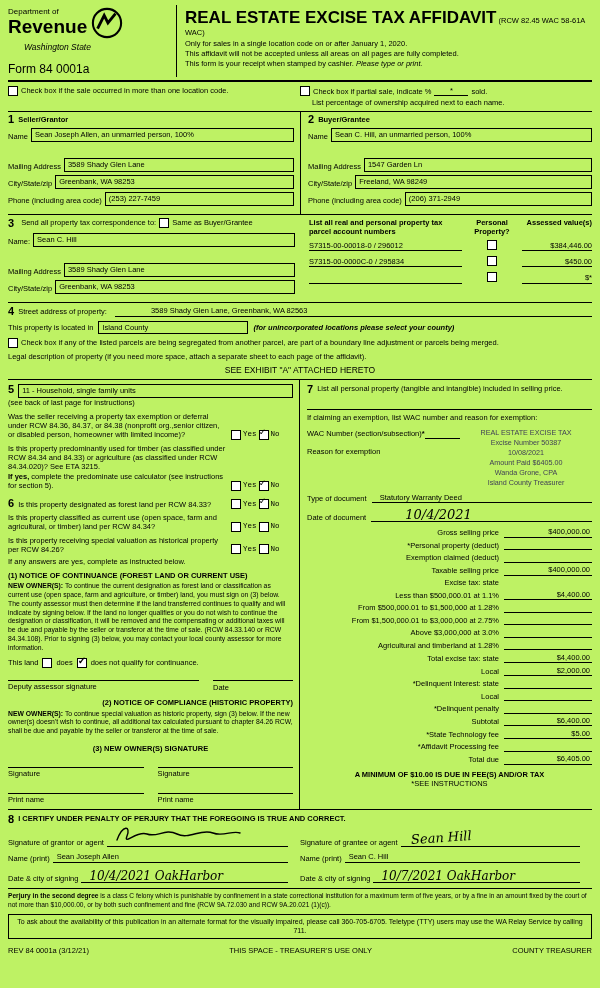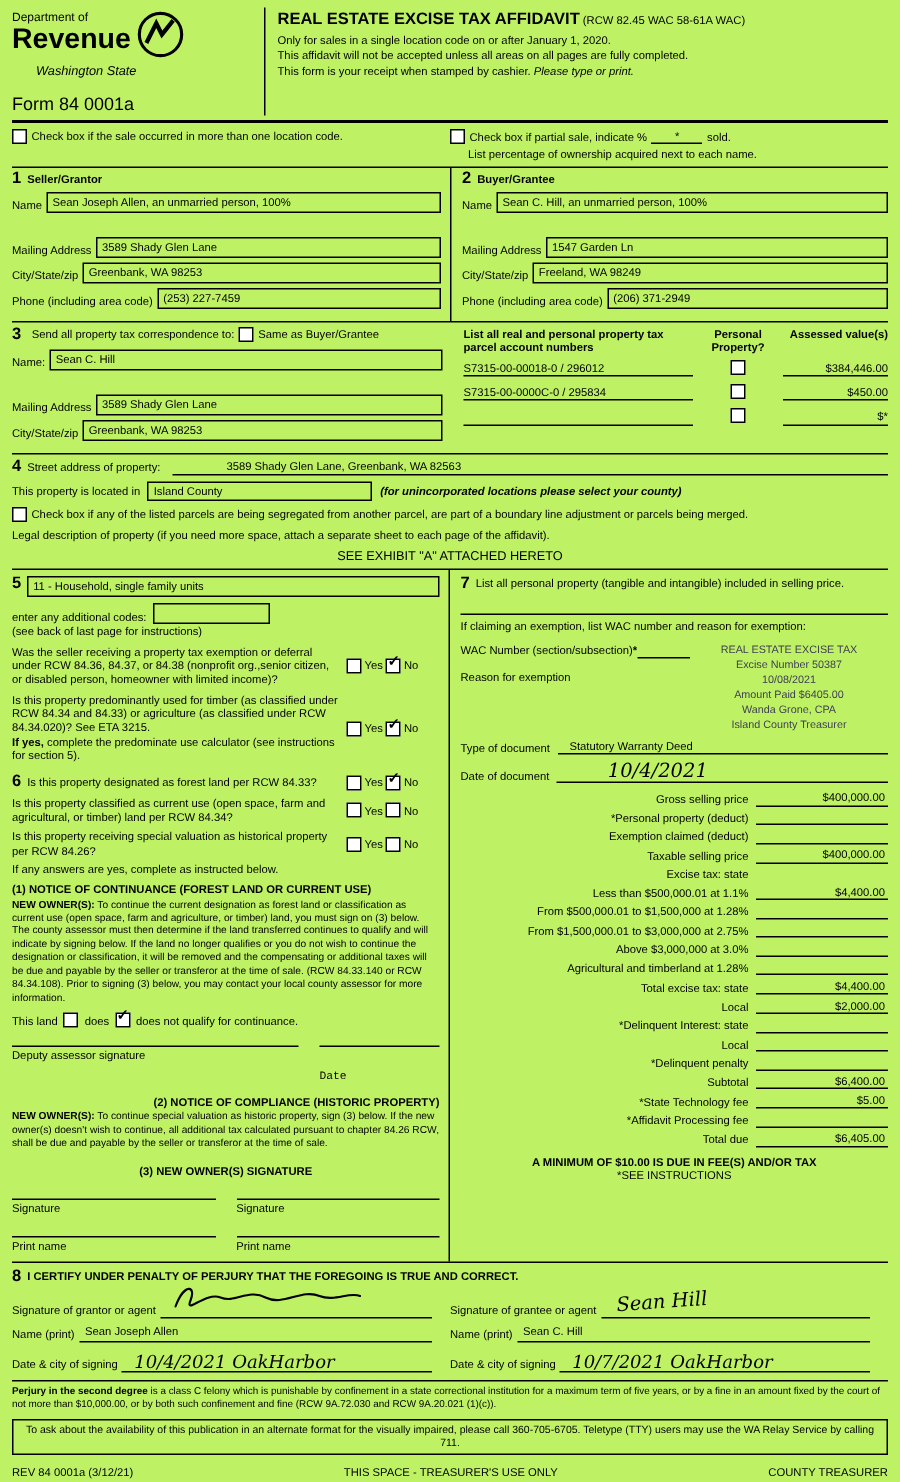--- a/index.html
+++ b/index.html
@@ -17,21 +17,21 @@
   .secnum{font-weight:bold;font-size:11px;line-height:1;margin-right:4px;flex:none;}
   
   .hdr{display:flex;border-bottom:2px solid #000;padding-bottom:3px;}
   .hdr-left{width:168px;flex:none;padding-top:2px;}
   .logo-row{display:flex;align-items:flex-start;gap:4px;}
   .dept-small{font-size:8px;}
   .dept-big{font-size:19px;font-weight:bold;line-height:1;}
   .wa-state{font-style:italic;font-size:8.5px;margin:1px 0 0 16px;}
   .form-num{font-size:12px;margin-top:9px;}
   .hdr-right{flex:1;border-left:1px solid #000;padding:2px 0 0 8px;}
-  .hdr-title{font-size:11px;font-weight:bold;}
+  .hdr-title{font-size:17px;font-weight:bold;}
   .hdr-sub{margin-top:1px;}
   
   .topchecks{display:flex;border-bottom:1px solid #000;padding:4px 0 3px;}
   .tc-left{width:284px;flex:none;display:flex;gap:3px;align-items:flex-start;}
   .tc-right{flex:1;padding-left:8px;}
   .tcr1{display:flex;gap:3px;align-items:flex-end;flex-wrap:nowrap;white-space:nowrap;}
   .pctblank{width:34px;text-align:center;}
   .tcr2{margin:2px 0 0 12px;}
   
   .parties{display:flex;border-bottom:1px solid #000;}
@@ -66,26 +66,26 @@
   
   .main{display:flex;border-bottom:1px solid #000;}
   .mleft{width:292px;flex:none;box-sizing:border-box;padding:4px 6px 5px 0;border-right:1px solid #000;}
   .mright{flex:1;padding:4px 0 5px 7px;}
   .s5head{display:flex;align-items:flex-start;}
   .codebox{flex:1;}
   .addl{margin-top:4px;display:flex;align-items:flex-end;gap:4px;}
   .addl .box{width:70px;}
   .qrow{display:flex;margin-top:4px;}
   .qtext{flex:1;padding-right:4px;}
-  .yn{flex:none;width:62px;display:flex;gap:2px;align-items:center;white-space:nowrap;padding-top:1px;}
+  .yn{flex:none;width:62px;display:flex;gap:2px;align-items:flex-end;white-space:nowrap;padding-top:1px;font-family:Liberation Mono, monospace;}
   .noticebody{font-size:6.8px;margin-top:2px;line-height:1.3;}
   .landrow{display:flex;gap:4px;align-items:center;margin-top:5px;}
   .deprow{display:flex;gap:14px;margin-top:12px;}
   .depcol{flex:1;border-top:1px solid #000;padding-top:1px;}
-  .datecol{width:80px;flex:none;border-top:1px solid #000;padding-top:16px;font-family:Liberation Mono, monospace;}
+  .datecol{width:80px;flex:none;border-top:1px solid #000;padding-top:2px;}
   .n3title{text-align:center;font-weight:bold;margin-top:8px;}
   .sigpair{display:flex;gap:14px;margin-top:14px;}
   .sigcol{flex:1;border-top:1px solid #000;padding-top:1px;}
   
   .s7head{display:flex;align-items:flex-start;}
   .s7blank{height:14px;border-bottom:1px solid #000;margin-bottom:3px;}
   .exrow{display:flex;margin-top:3px;}
   .exleft{flex:1;}
   .wacrow{display:flex;align-items:flex-end;margin-top:3px;}
   .wacline{flex:1;border-bottom:1px solid #000;min-height:9px;}
@@ -276,24 +276,20 @@
     <div class="exhibit">SEE EXHIBIT "A" ATTACHED HERETO</div>
   </div>
 
   <div class="main">
     <div class="mleft">
 
       <div class="s5head">
         <span class="secnum">5</span>
         <span class="box codebox">11 - Household, single family units</span>
       </div>
-      <div class="addl">
-        <span>enter any additional codes:</span>
-        <span class="box"></span>
-      </div>
       <div>(see back of last page for instructions)</div>
 
       <div class="qrow">
         <span class="qtext">Was the seller receiving a property tax exemption or deferral under RCW 84.36, 84.37, or 84.38 (nonprofit org.,senior citizen, or disabled person, homeowner with limited income)?</span>
         <span class="yn">
           <span class="cb"></span>
             <span>Yes</span>
           <span class="cb checked"></span>
             <span>No</span>
         </span>

